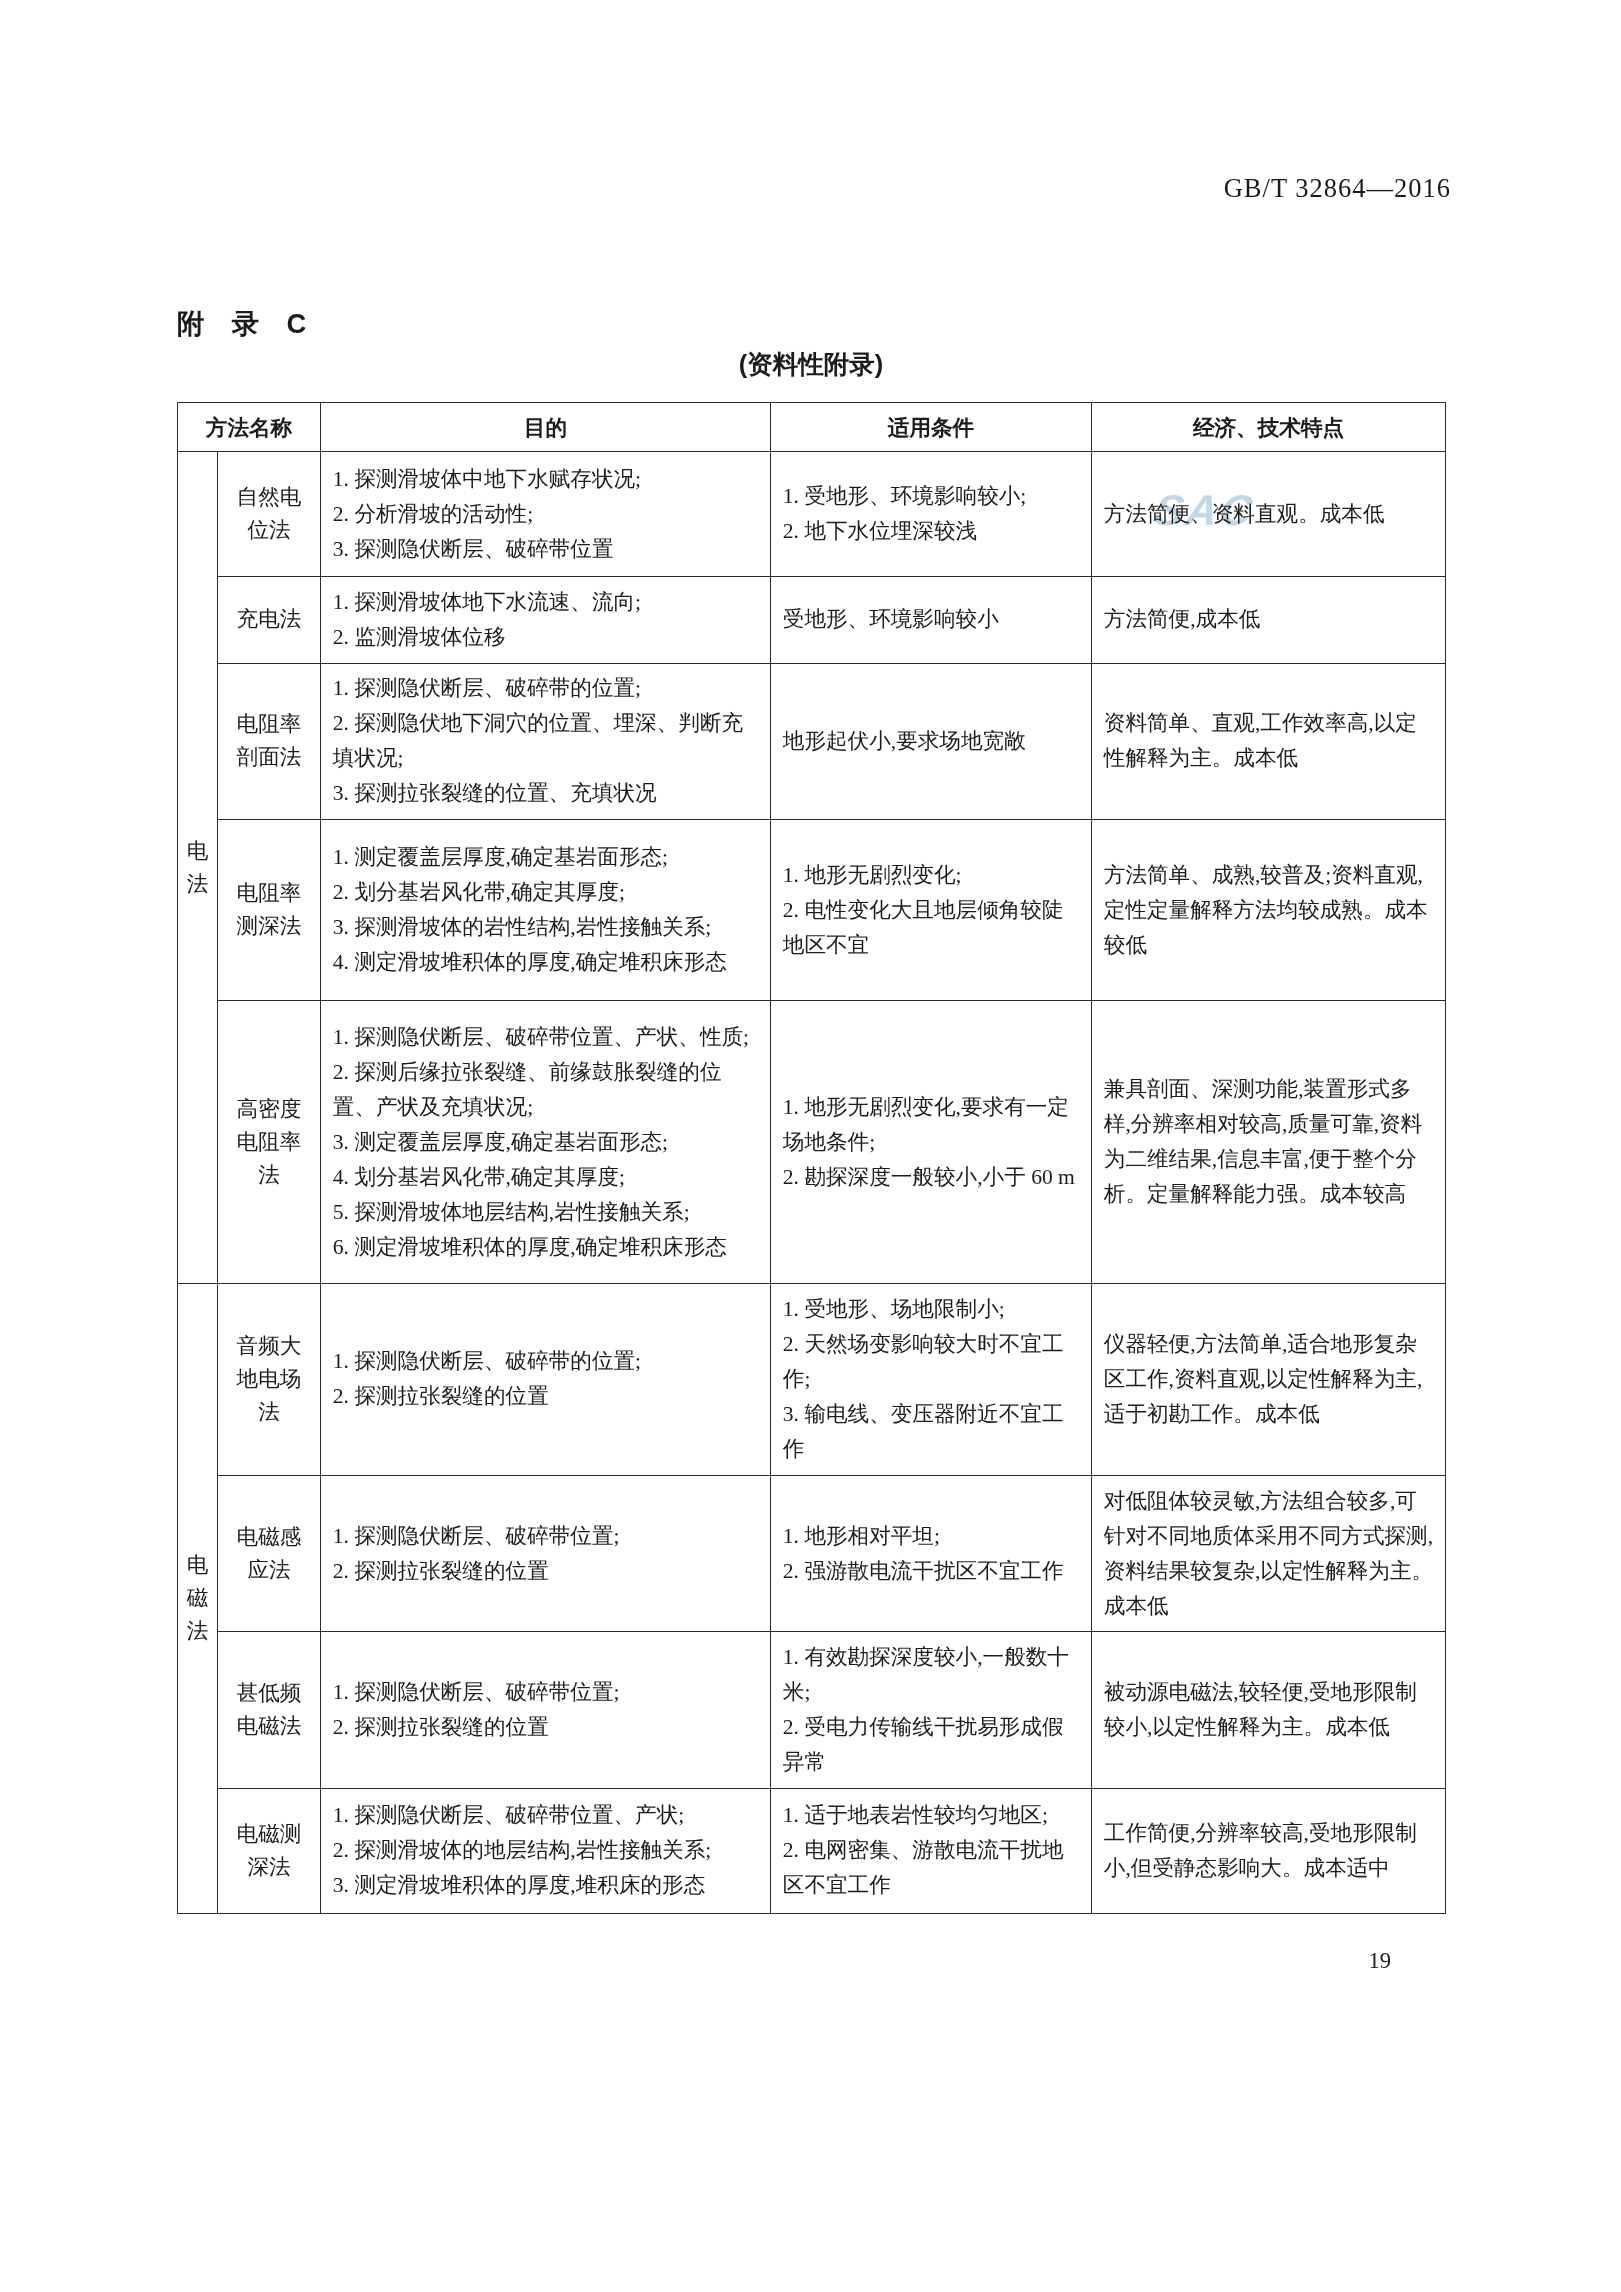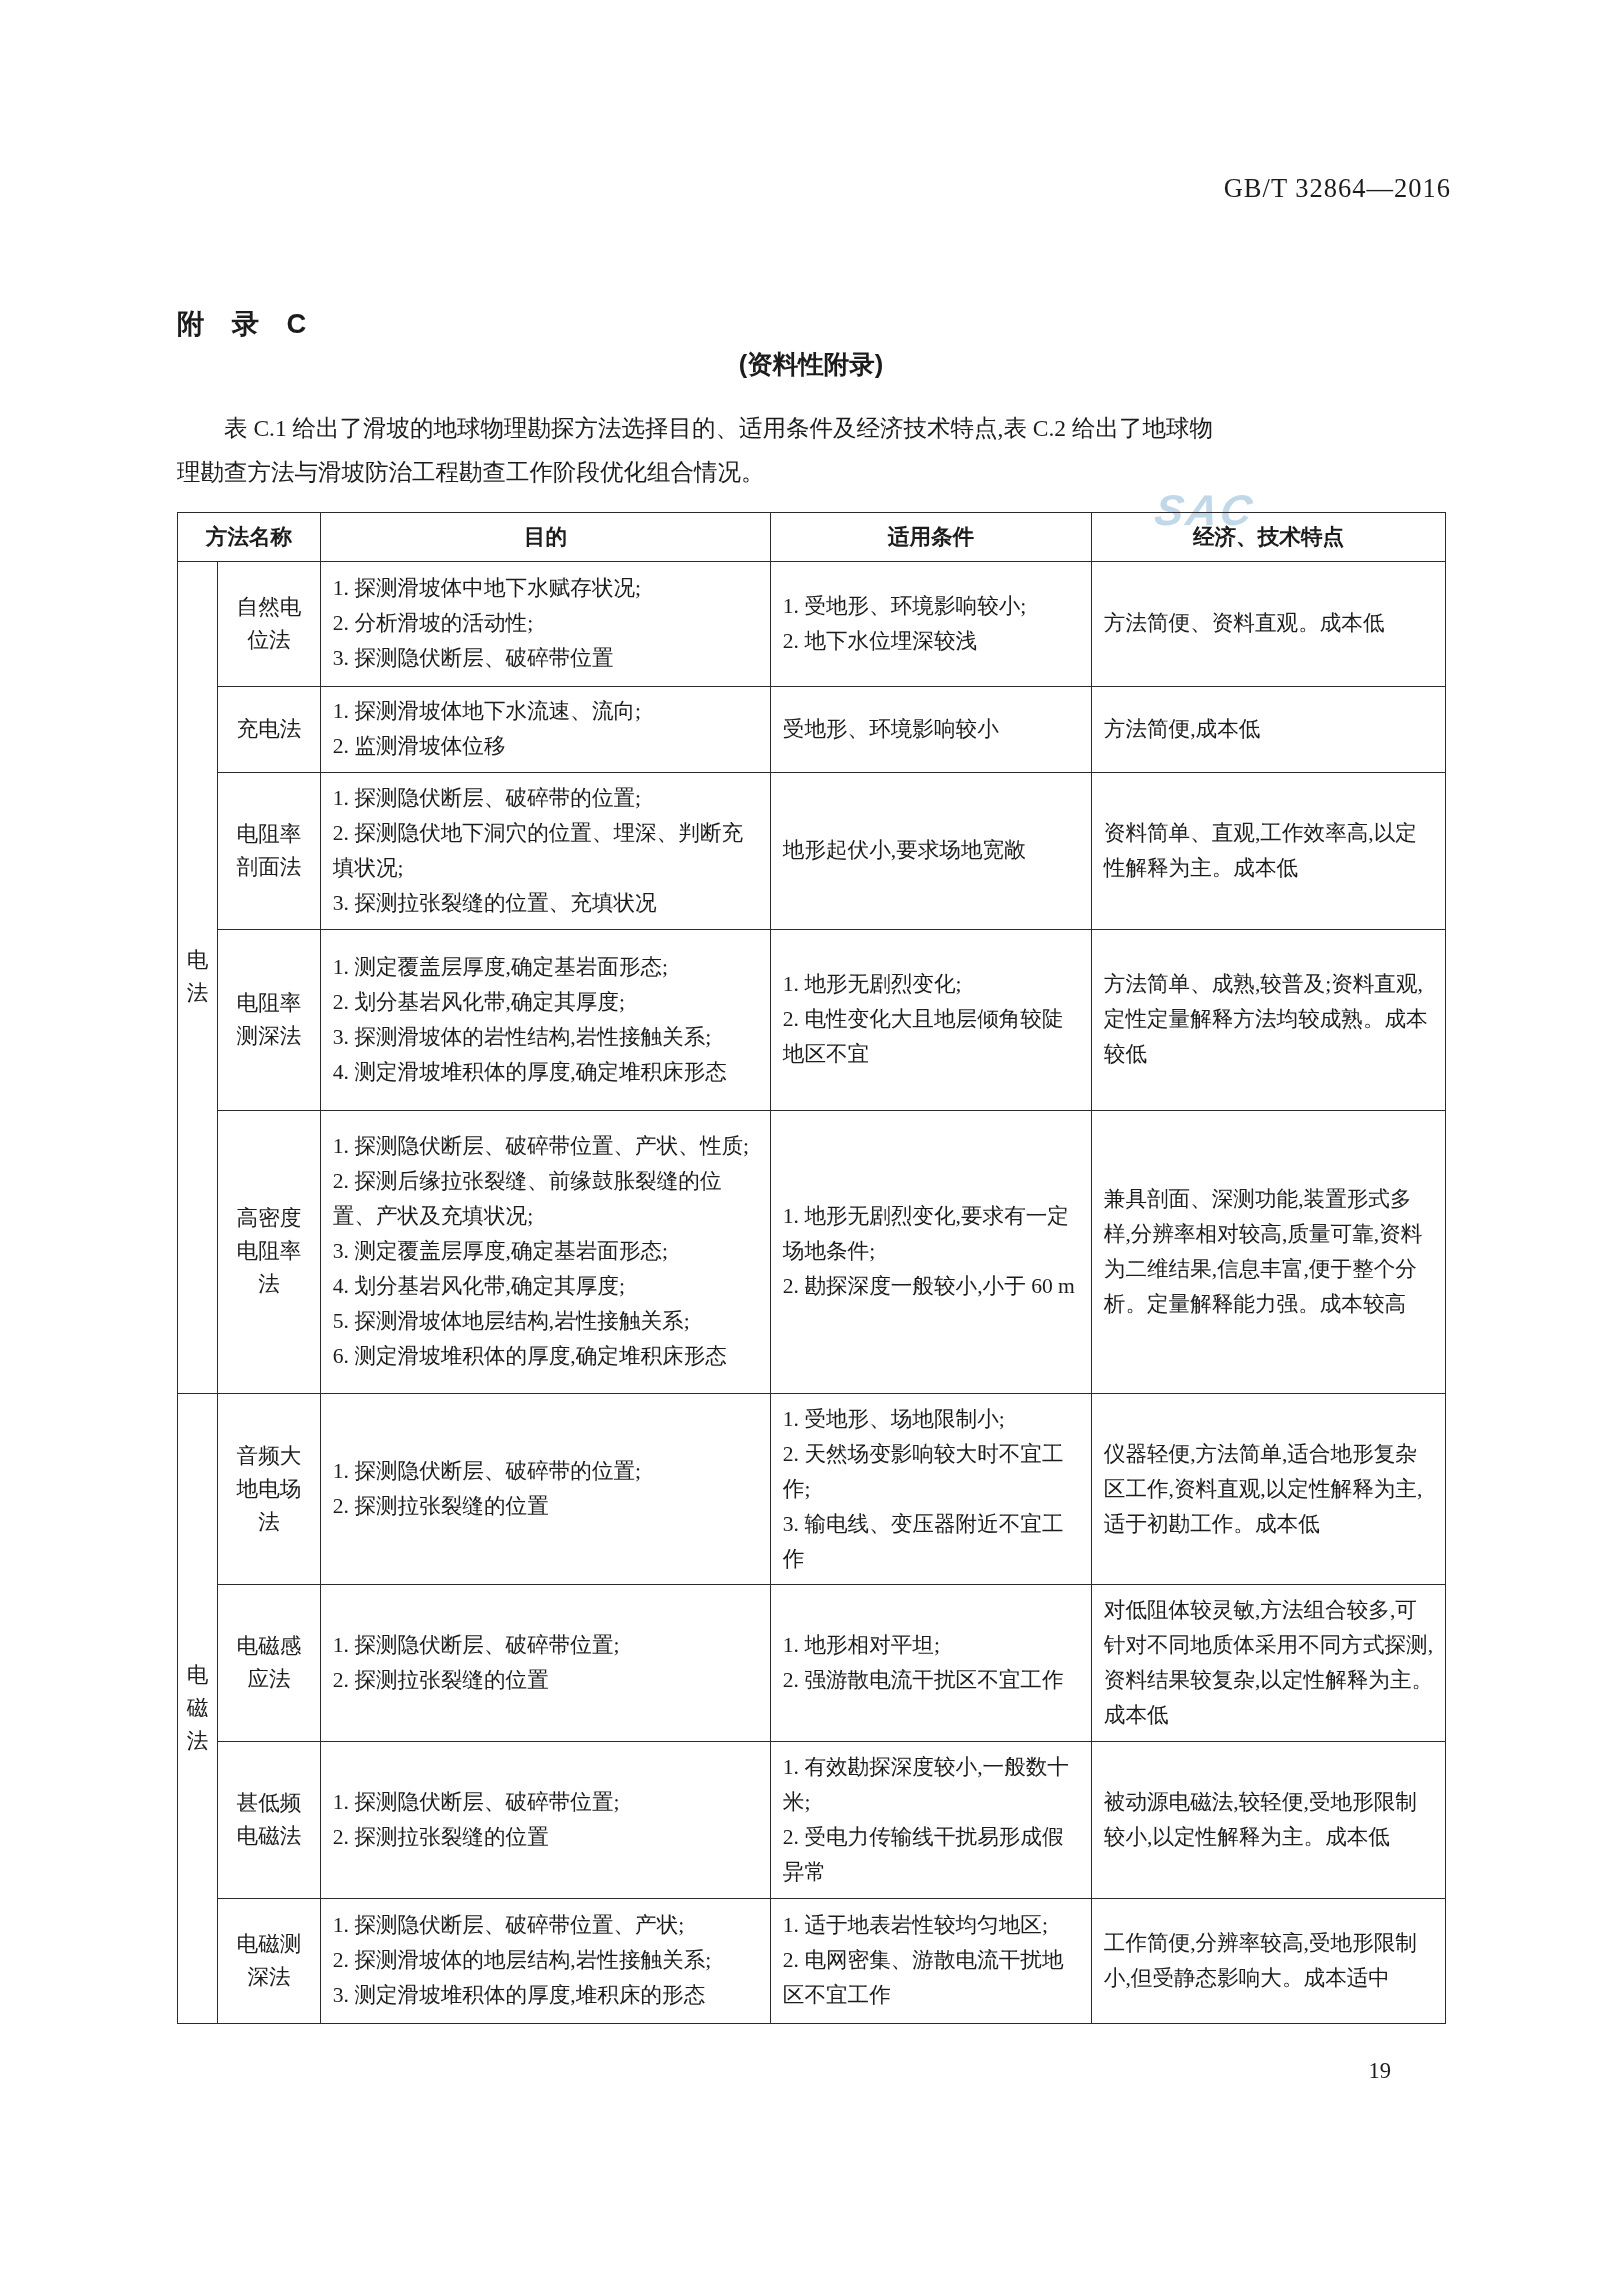--- a/index.html
+++ b/index.html
@@ -130,22 +130,20 @@
 <div class="page">
 
   <div class="doc-number">GB/T 32864—2016</div>
   <div class="watermark">SAC</div>
 
   <div class="content">
 
     <div class="title">附　录　C</div>
     <div class="subtitle">(资料性附录)</div>
 
-    <p class="intro">表 C.1 给出了滑坡的地球物理勘探方法选择目的、适用条件及经济技术特点,表 C.2 给出了地球物
-理勘查方法与滑坡防治工程勘查工作阶段优化组合情况。</p>
 
 
     <table class="methods">
       <colgroup>
         <col style="width:40px">
         <col style="width:103px">
         <col style="width:450px">
         <col style="width:321px">
         <col style="width:354px">
       </colgroup>

